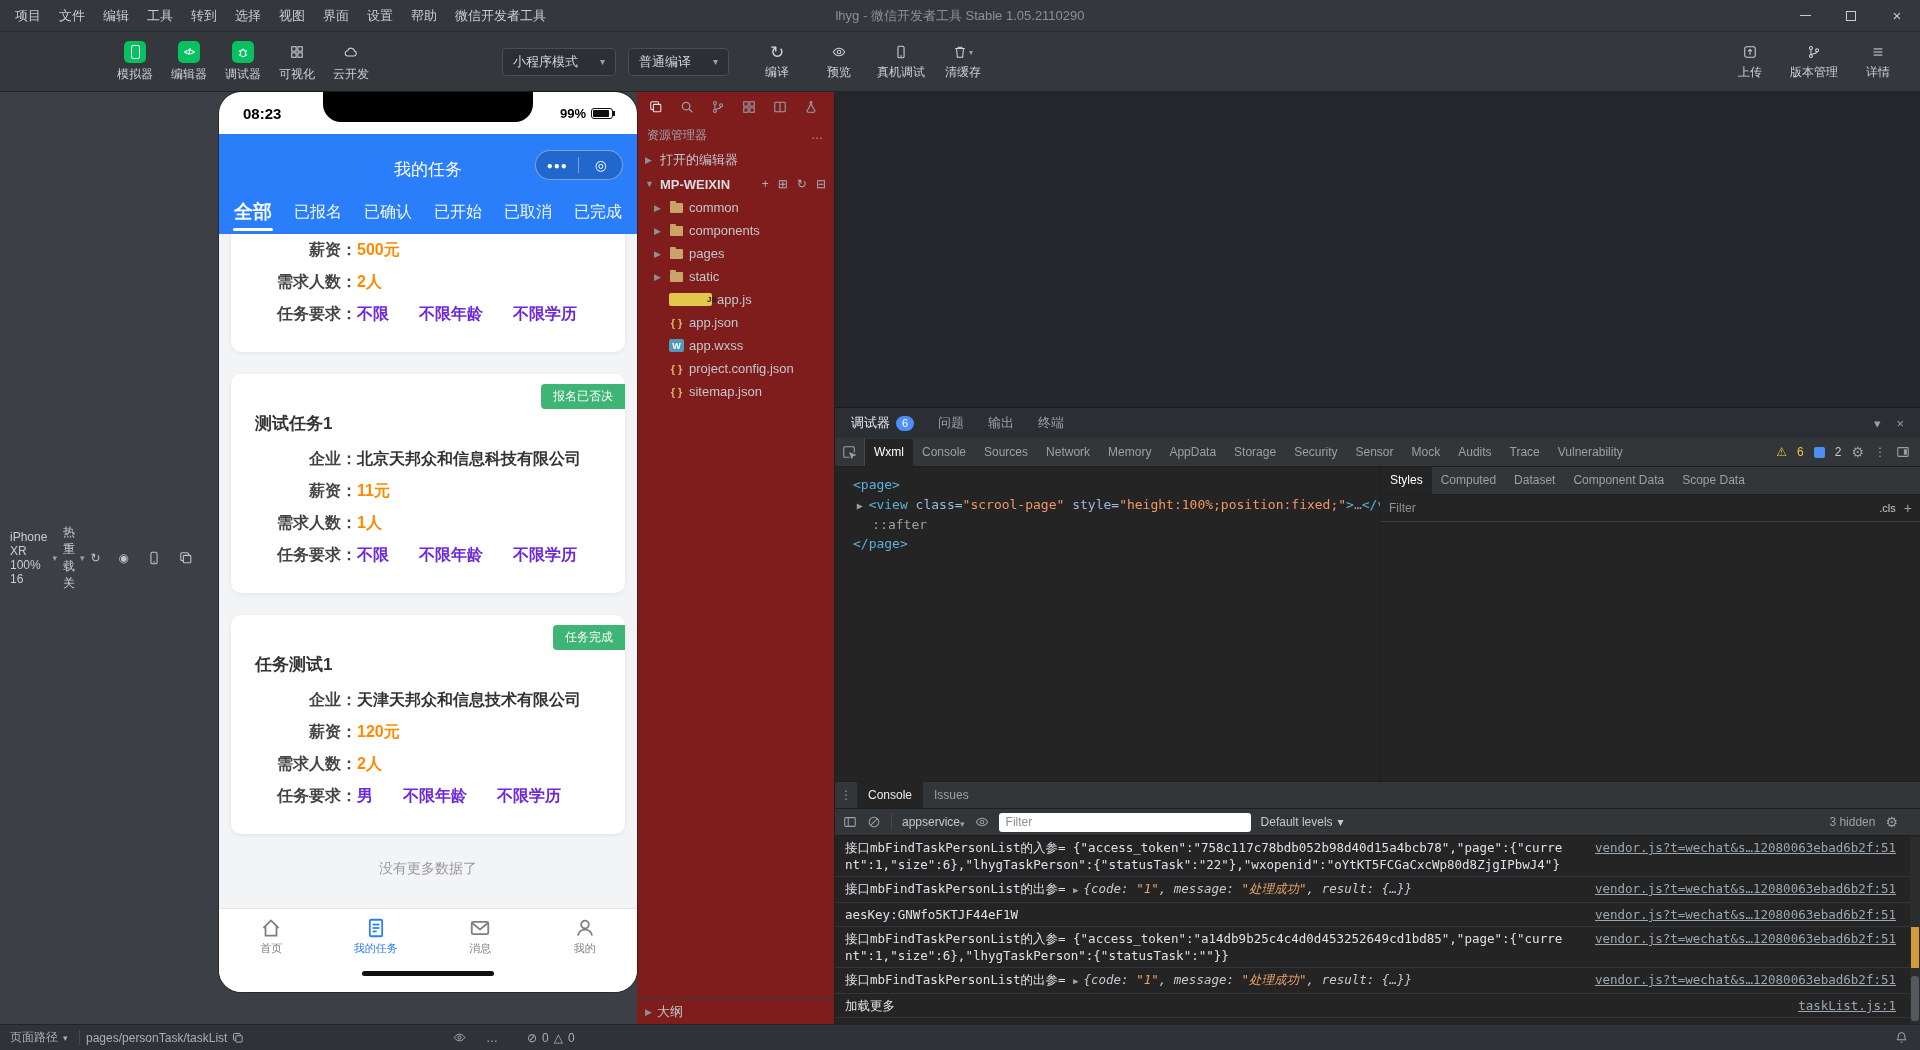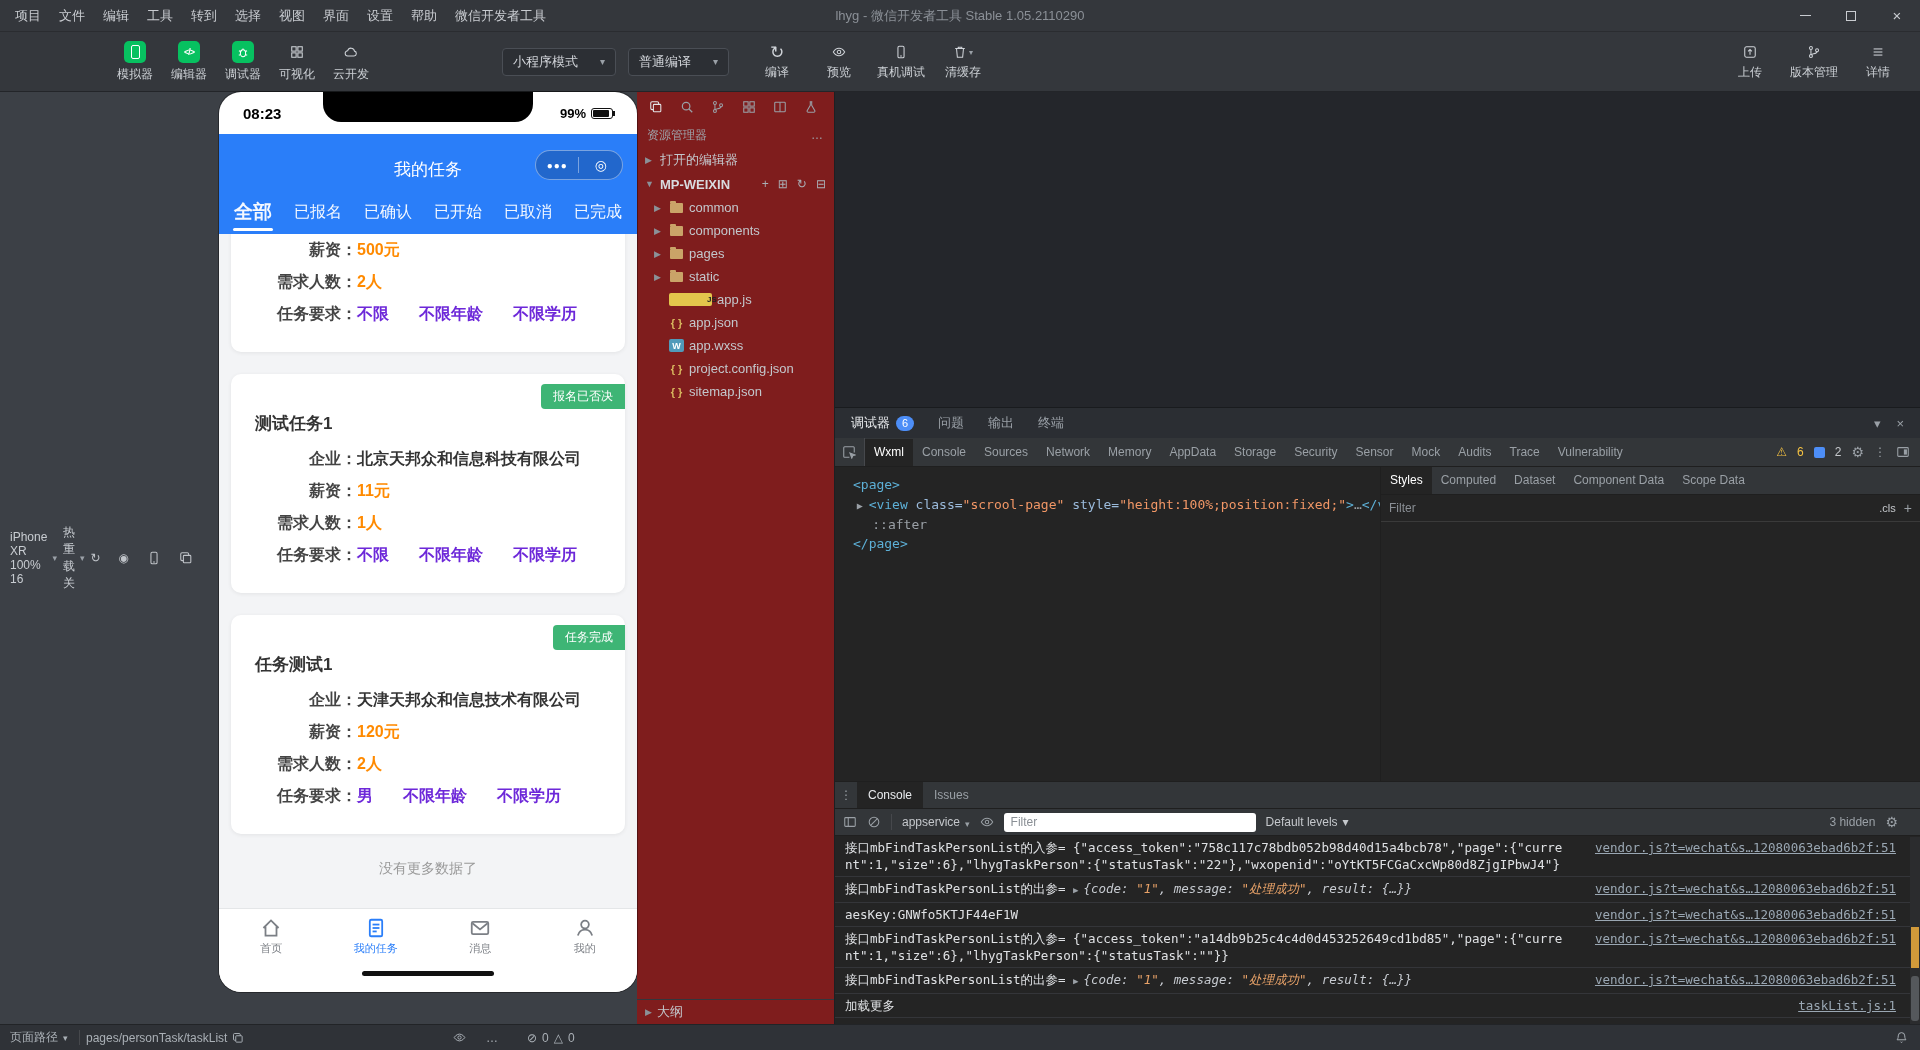--- a/index.html
+++ b/index.html
@@ -150,21 +150,21 @@
 
 
 .console{flex:0 0 244px;border-top:1px solid #1f1f1f;display:flex;flex-direction:column;background:#242424;position:relative;}
 .console-tabbar{flex:0 0 27px;background:#333639;border-bottom:1px solid #1f1f1f;display:flex;align-items:center;font-size:12px;color:#9aa0a6;}
 .ct-kebab{width:22px;text-align:center;color:#9aa0a6;cursor:default;}
 .console-tab{padding:0 11px;line-height:26px;cursor:default;}
 .console-tab.active{background:#242424;color:#e9ebee;}
 .console-toolbar{flex:0 0 27px;background:#333639;border-bottom:1px solid #1f1f1f;display:flex;align-items:center;gap:10px;padding:0 8px;font-size:12px;color:#c5c8cc;}
 .ctb-ic{color:#9aa0a6;display:flex;align-items:center;cursor:default;}
 .ctb-sep{width:1px;height:16px;background:#46484c;}
-.ctx-select{display:flex;align-items:flex-end;gap:5px;cursor:default;}
+.ctx-select{display:flex;align-items:flex-end;cursor:default;}
 .ctx-select .caret{font-size:9px;color:#9aa0a6;}
 .console-filter{width:252px;height:19px;background:#fff;border:none;border-radius:3px;font-size:12px;padding:0 7px;color:#333;outline:none;font-family:"Liberation Sans",sans-serif;}
 .console-filter::placeholder{color:#8a8f95;}
 .levels-select{display:flex;align-items:center;gap:5px;cursor:default;}
 .hidden-label{margin-left:auto;color:#9aa0a6;}
 .console-gear{color:#9aa0a6;font-size:14px;margin-right:14px;cursor:default;}
 .console-logs{flex:1;overflow:hidden;font-family:"DejaVu Sans Mono",monospace;font-size:12.5px;color:#dfe1e4;}
 .log-row{display:flex;padding:3px 24px 3px 10px;border-bottom:1px solid #343539;line-height:17px;}
 .log-msg{flex:1;word-break:break-all;}
 .log-caret{color:#9aa0a6;font-size:9px;margin-right:5px;cursor:default;}

